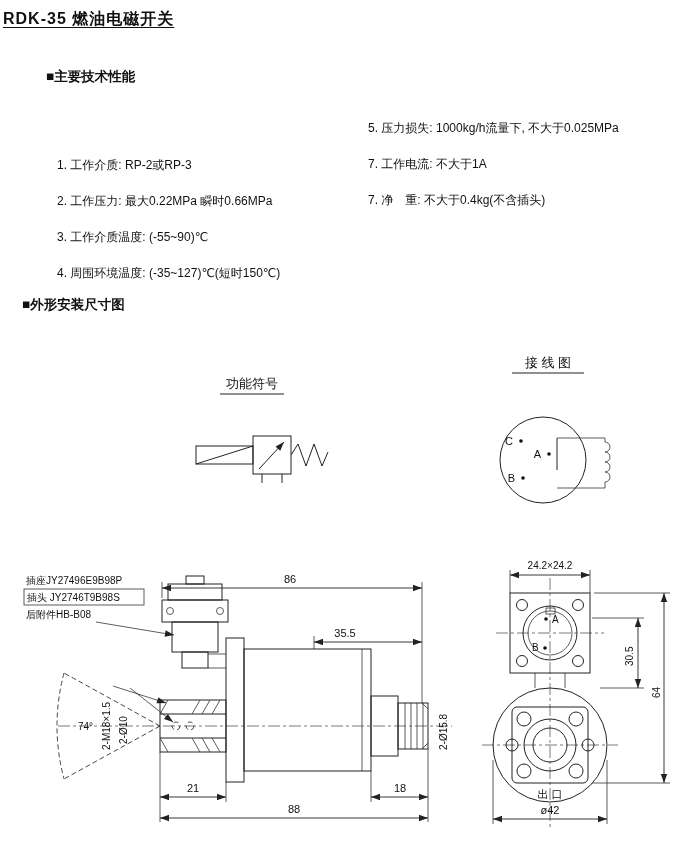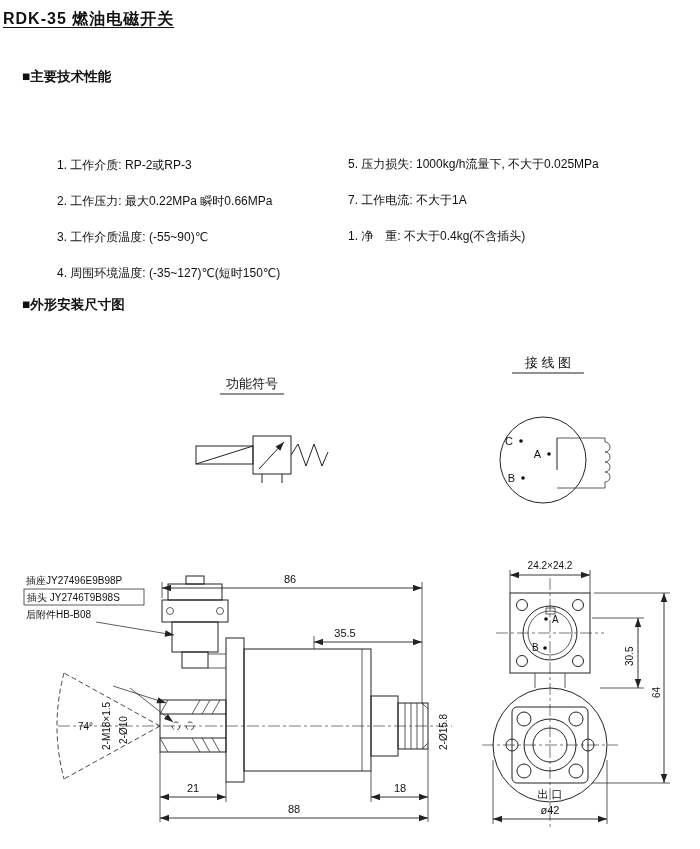--- a/index.html
+++ b/index.html
@@ -11,27 +11,27 @@
   }
   .title {
     position:absolute; top:6px; left:0; width:100%;
     font-size:16px; font-weight:bold;
     letter-spacing:1px; text-decoration:underline; text-underline-offset:3px;
     margin:3px;
   }
   .section-header {
     position:absolute; left:22px; font-size:13.5px; font-weight:bold;
   }
-  .hdr-specs { top:68px; }
+  .hdr-specs { top:68px;margin-left:24px; }
   .hdr-drawing { top:296px; }
   .spec-col {
     position:absolute; top:122px; display:flex; flex-direction:column; gap:23px;
   }
   .spec-col.left { left:57px;margin-top:37px; }
-  .spec-col.right { left:348px;margin-top:36px; }
+  .spec-col.right { left:368px; }
   .spec-item { font-size:12px; line-height:13px; white-space:pre; }
   svg { position:absolute; left:0; top:330px; }
   svg text { fill:#111; font-family:"Liberation Sans","DejaVu Sans",sans-serif; }
   .ln   { stroke:#222; stroke-width:1;   fill:none; }
   .thin { stroke:#333; stroke-width:0.8; fill:none; }
   .dash { stroke:#333; stroke-width:0.9; fill:none; stroke-dasharray:5 3; }
   .cl   { stroke:#555; stroke-width:0.8; fill:none; stroke-dasharray:12 3 3 3; }
   .dim  { stroke:#222; stroke-width:0.9; fill:none; }
   .t10 { font-size:10px; } .t11 { font-size:11px; } .t13 { font-size:13px; }
   .dot { fill:#111; stroke:none; }
@@ -48,21 +48,21 @@
   <div class="spec-col left">
     <div class="spec-item">1. 工作介质: RP-2或RP-3</div>
     <div class="spec-item">2. 工作压力: 最大0.22MPa 瞬时0.66MPa</div>
     <div class="spec-item">3. 工作介质温度: (-55~90)℃</div>
     <div class="spec-item">4. 周围环境温度: (-35~127)℃(短时150℃)</div>
   </div>
 
   <div class="spec-col right">
     <div class="spec-item">5. 压力损失: 1000kg/h流量下, 不大于0.025MPa</div>
     <div class="spec-item">7. 工作电流: 不大于1A</div>
-    <div class="spec-item">1. 净　重: 不大于0.4kg(不含插头)</div>
+    <div class="spec-item">7. 净　重: 不大于0.4kg(不含插头)</div>
   </div>
 
   <div class="section-header hdr-drawing">■外形安装尺寸图</div>
 
   <svg width="700" height="519" viewBox="0 0 700 519">
     <defs>
       <marker id="arr" viewBox="0 0 10 8" markerWidth="10" markerHeight="8" refX="9.5" refY="4" orient="auto-start-reverse" markerUnits="userSpaceOnUse">
         <path d="M0.5,0.8 L9.5,4 L0.5,7.2 Z" fill="#222"></path>
       </marker>
     </defs>

